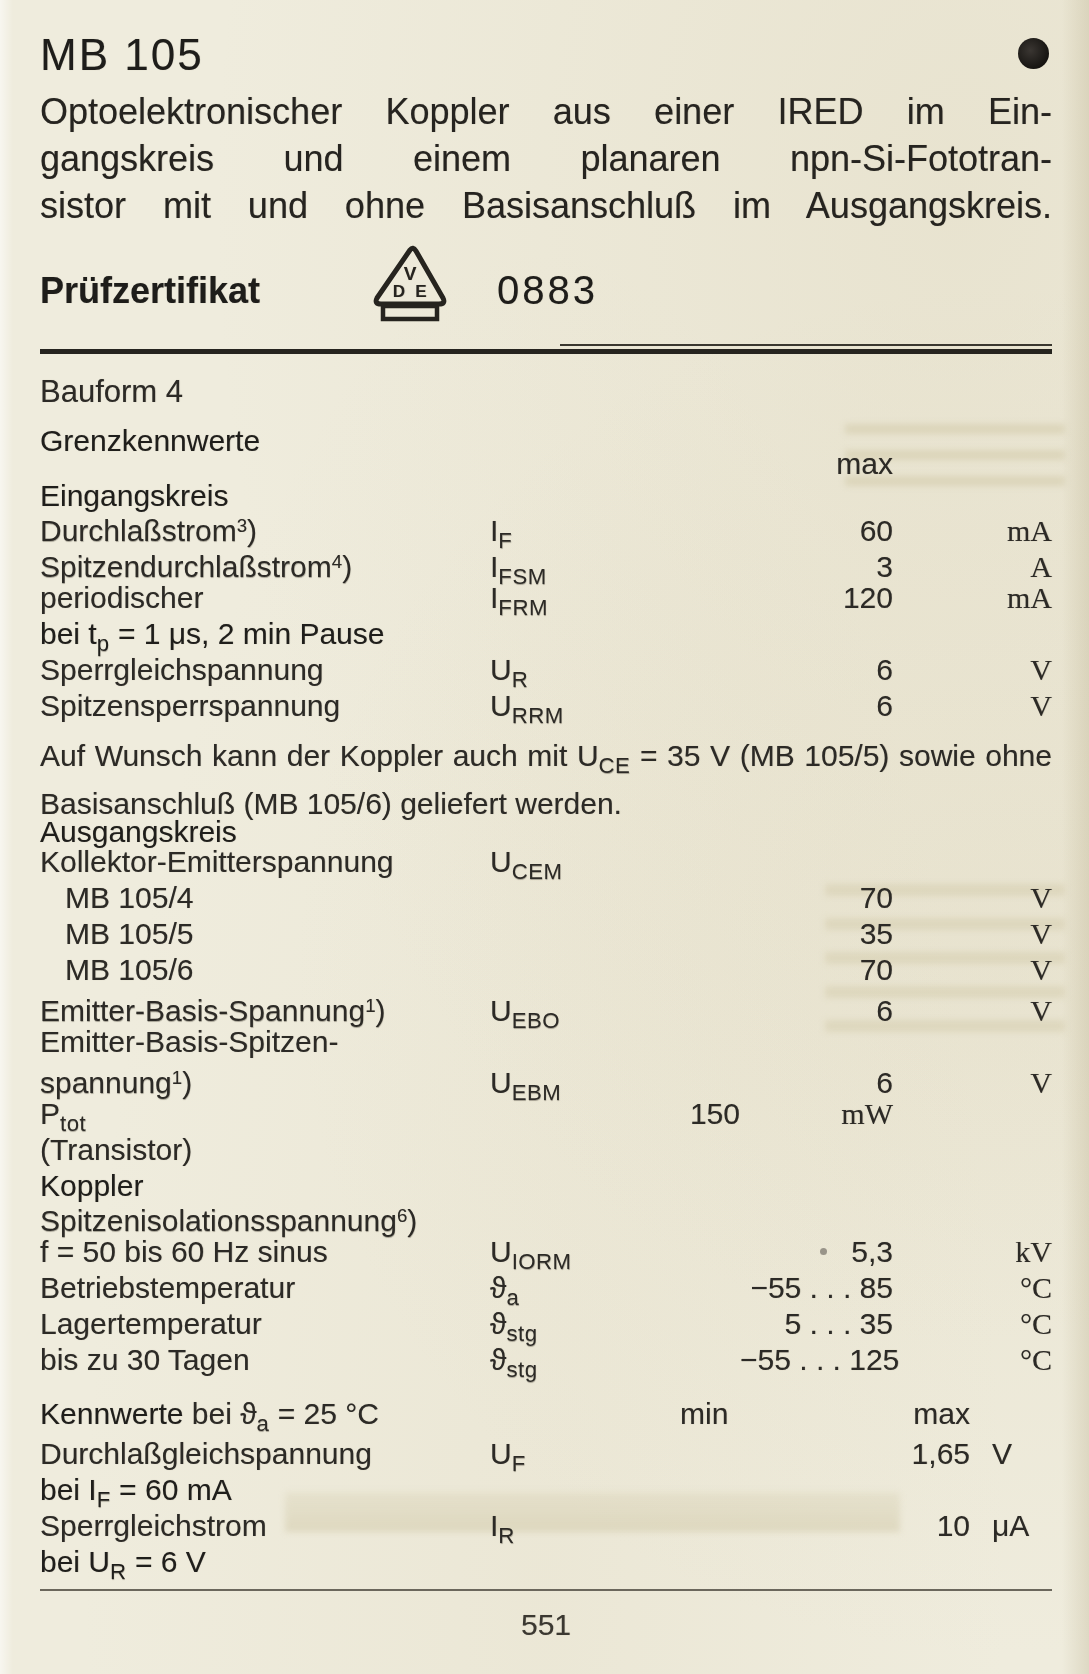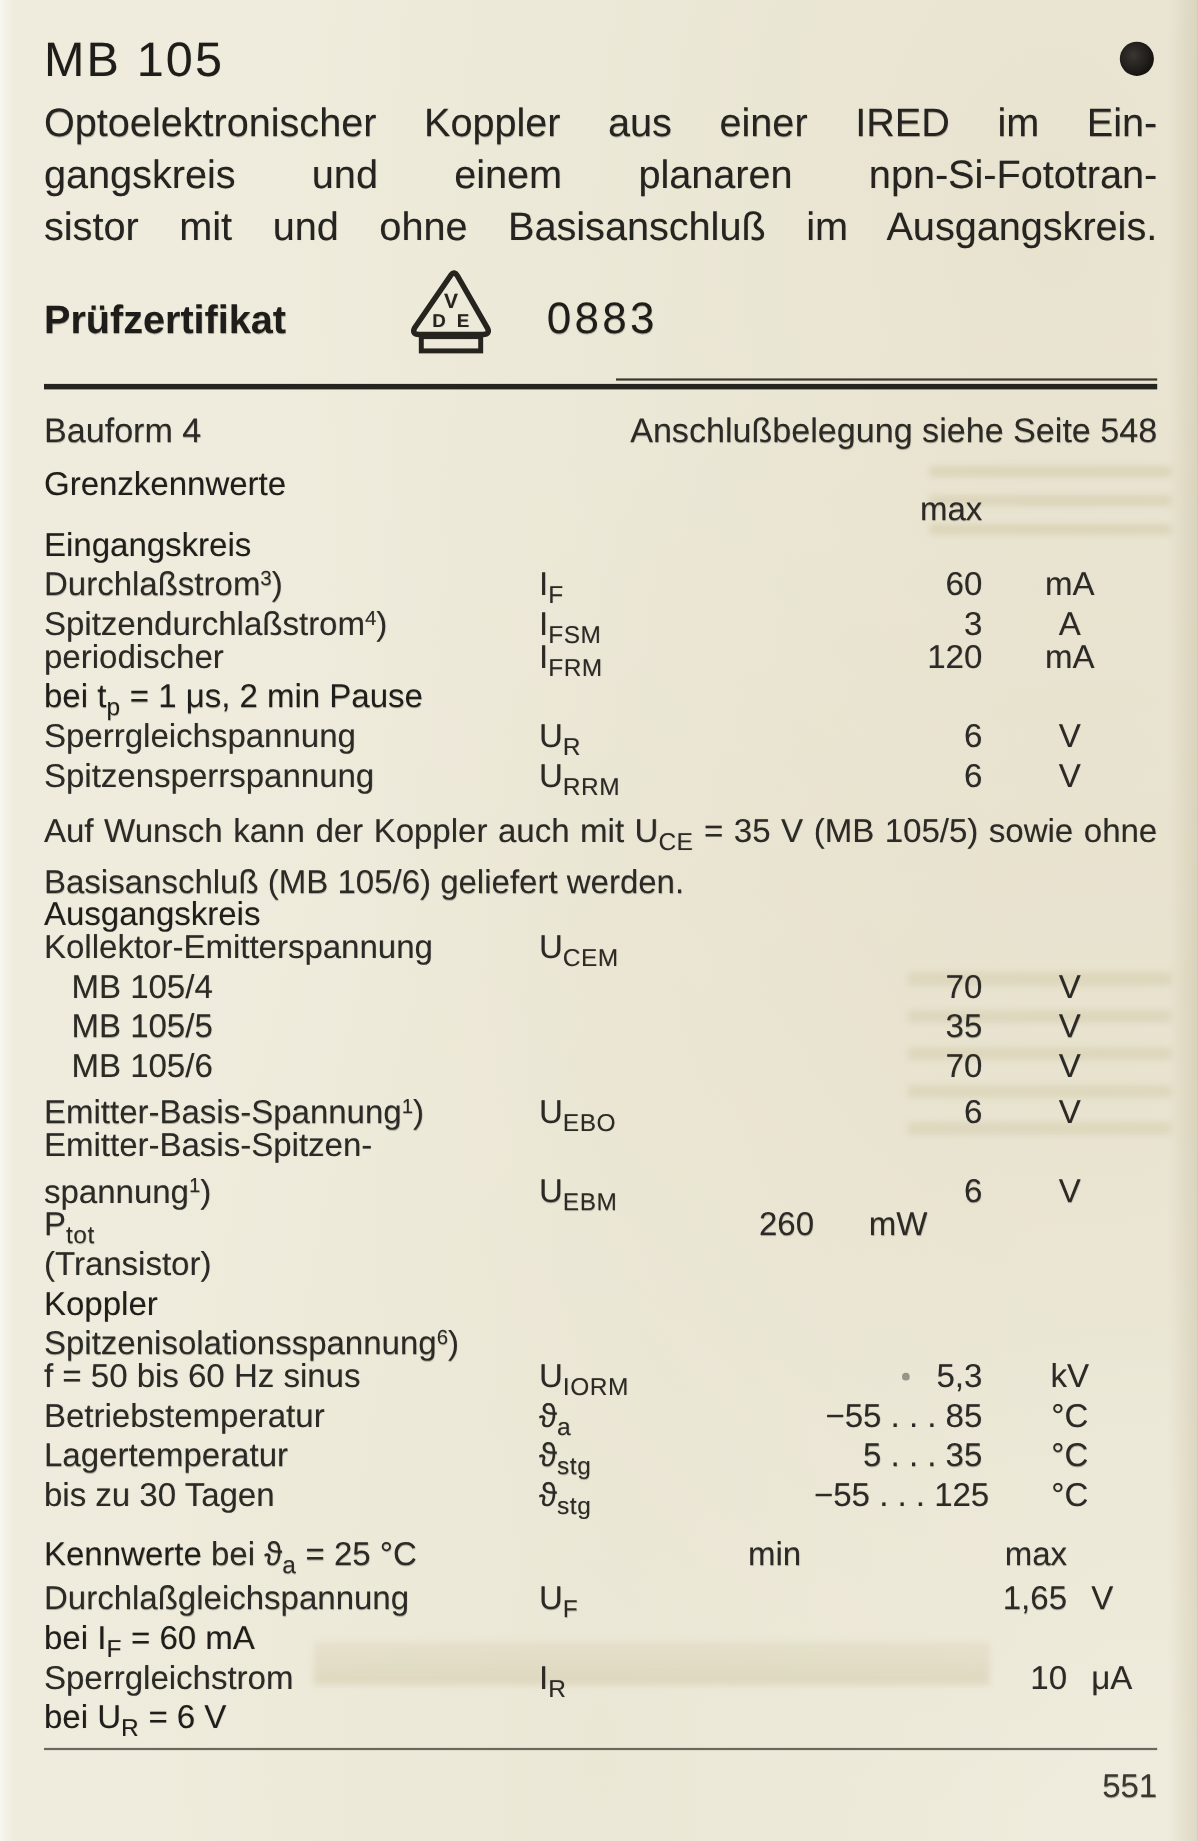--- a/index.html
+++ b/index.html
@@ -36,33 +36,33 @@
   .limits{left:40px;top:424px;width:1012px;font-size:30px;}
   .kenn{left:40px;top:1397px;width:1012px;font-size:30px;}
   .trow{display:grid;grid-template-columns:450px 250px 153px 1fr;height:36px;line-height:34px;align-items:baseline;}
   .krow{display:grid;grid-template-columns:450px 170px 120px 190px 1fr;height:36px;line-height:34px;align-items:baseline;}
   .lim-head{height:55px;align-items:start;}
   .lim-head .c-max{align-self:end;line-height:30px;}
   .kenn-head{height:40px;}
   .c-label{white-space:nowrap;}
   .c-sym{white-space:nowrap;}
   .c-val{text-align:right;white-space:nowrap;}
-  .c-unit{text-align:center;white-space:nowrap;}
+  .c-unit{text-align:right;white-space:nowrap;font-family:Liberation Serif, serif;}
   .c-min{padding-left:20px;}
   .c-kmax{text-align:right;white-space:nowrap;}
   .c-kunit{padding-left:22px;white-space:nowrap;}
   .bold, .section .c-label, .cond .c-label, .bseg{font-weight:normal;color:#1f1e1b;}
   .indent .c-label{padding-left:25px;}
   .sec-head{height:30px;}
   .note-block{margin-top:12px;margin-bottom:0;height:78px;}
   .note-line{line-height:38px;text-align:justify;text-align-last:justify;}
   .note-line.last{text-align:center;text-align-last:left;}
   .sub{font-size:0.74em;vertical-align:-0.33em;letter-spacing:.5px;}
   .sup{font-size:0.62em;vertical-align:0.5em;}
-  .pagenum{left:40px;top:1608px;width:1012px;text-align:right;font-size:30px;color:#3b3831;}
+  .pagenum{left:40px;top:1608px;width:1012px;text-align:center;font-size:30px;color:#3b3831;}
   
   .ghost{filter:blur(3px);opacity:.5;}
   .g1{left:845px;top:412px;width:220px;height:74px;
       background:repeating-linear-gradient(0deg, rgba(205,196,160,.9) 0 10px, transparent 10px 26px);}
   .g2{left:825px;top:882px;width:240px;height:150px;
       background:repeating-linear-gradient(0deg, rgba(205,196,160,.75) 0 12px, transparent 12px 34px);}
   .g3{left:285px;top:1492px;width:615px;height:40px;
       background:linear-gradient(0deg, rgba(203,194,158,.85), rgba(203,194,158,.4));}
   .speck{left:820px;top:1248px;width:7px;height:7px;border-radius:50%;background:#55514a;opacity:.55;}
 </style>
@@ -93,21 +93,20 @@
     <text x="31" y="53" text-anchor="middle" font-size="17" font-weight="bold" fill="#26241f">D</text>
     <text x="53" y="53" text-anchor="middle" font-size="17" font-weight="bold" fill="#26241f">E</text>
   </svg>
   <div class="abs cert-num">0883</div>
 
   <div class="abs rule1b"></div>
   <div class="abs rule1"></div>
 
   <div class="abs bauform-row">
     <span>Bauform 4</span>
-    <span>Anschlußbelegung siehe Seite 548</span>
   </div>
 
   <div class="abs limits" id="limits">
     <div class="trow lim-head">
       <span class="c-label bold">Grenzkennwerte</span>
       <span class="c-sym"></span>
       <span class="c-val c-max">max</span>
       <span class="c-unit"></span>
     </div>
     <div id="limits-rows">
@@ -200,21 +199,21 @@
           <span class="c-unit"></span>
         </div>
         <div class="trow row">
           <span class="c-label"><span>spannung</span><span class="sup">1</span><span>)</span></span>
           <span class="c-sym"><span>U</span><span class="sub">EBM</span></span>
           <span class="c-val">6</span>
           <span class="c-unit">V</span>
         </div>
         <div class="trow row">
           <span class="c-sym"><span>P</span><span class="sub">tot</span></span>
-          <span class="c-val">260</span>
+          <span class="c-val">150</span>
           <span class="c-unit">mW</span>
         </div>
         <div class="trow row">
           <span class="c-label"><span>(Transistor)</span></span>
           <span class="c-sym"></span>
           <span class="c-val"></span>
           <span class="c-unit"></span>
         </div>
         <div class="trow section sec-head">
           <span class="c-label"><span>Koppler</span></span>

